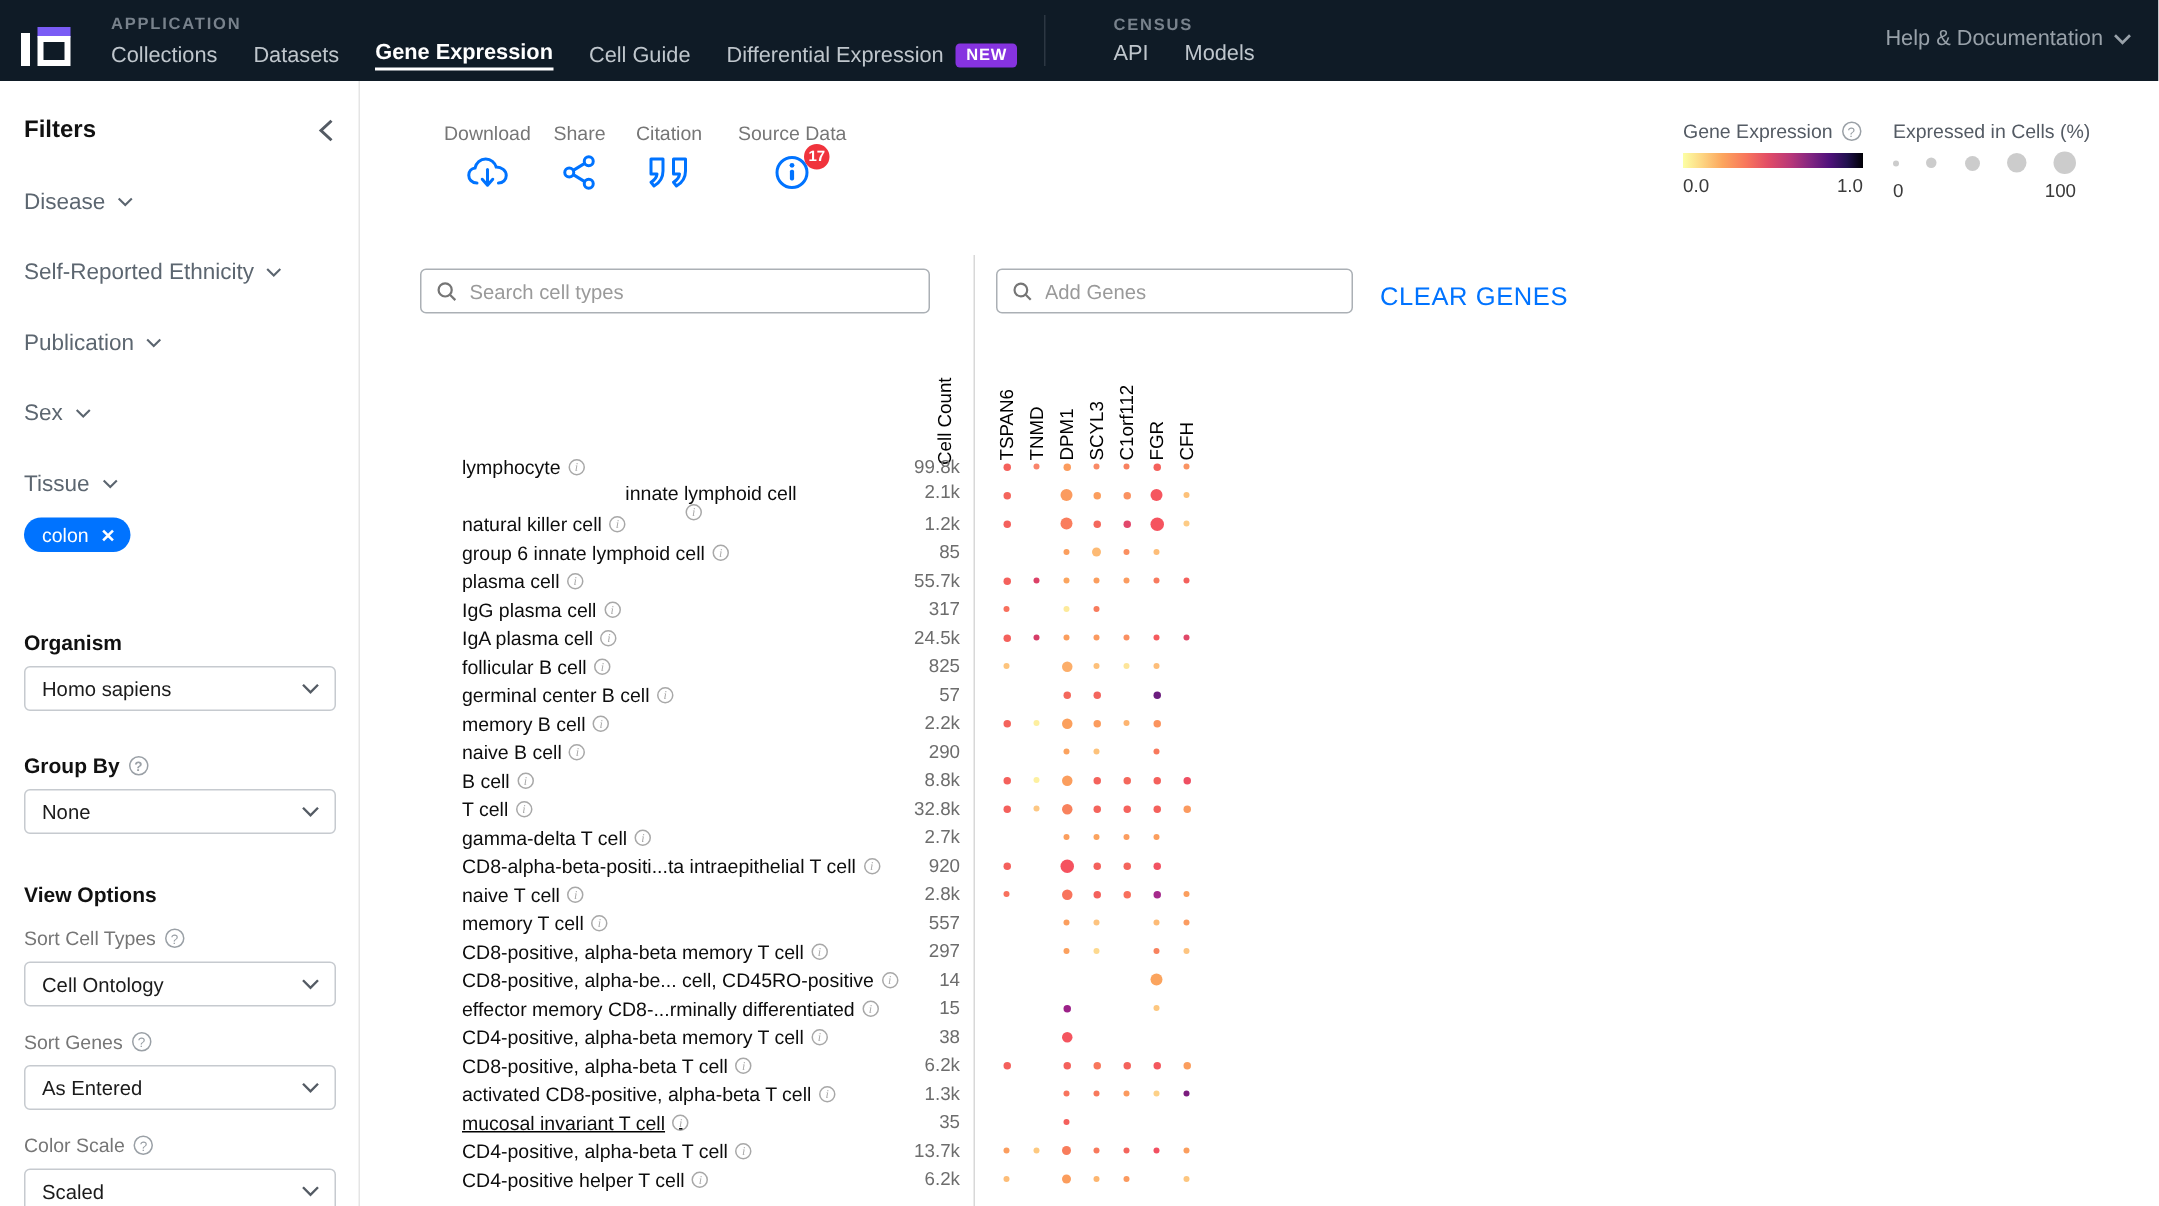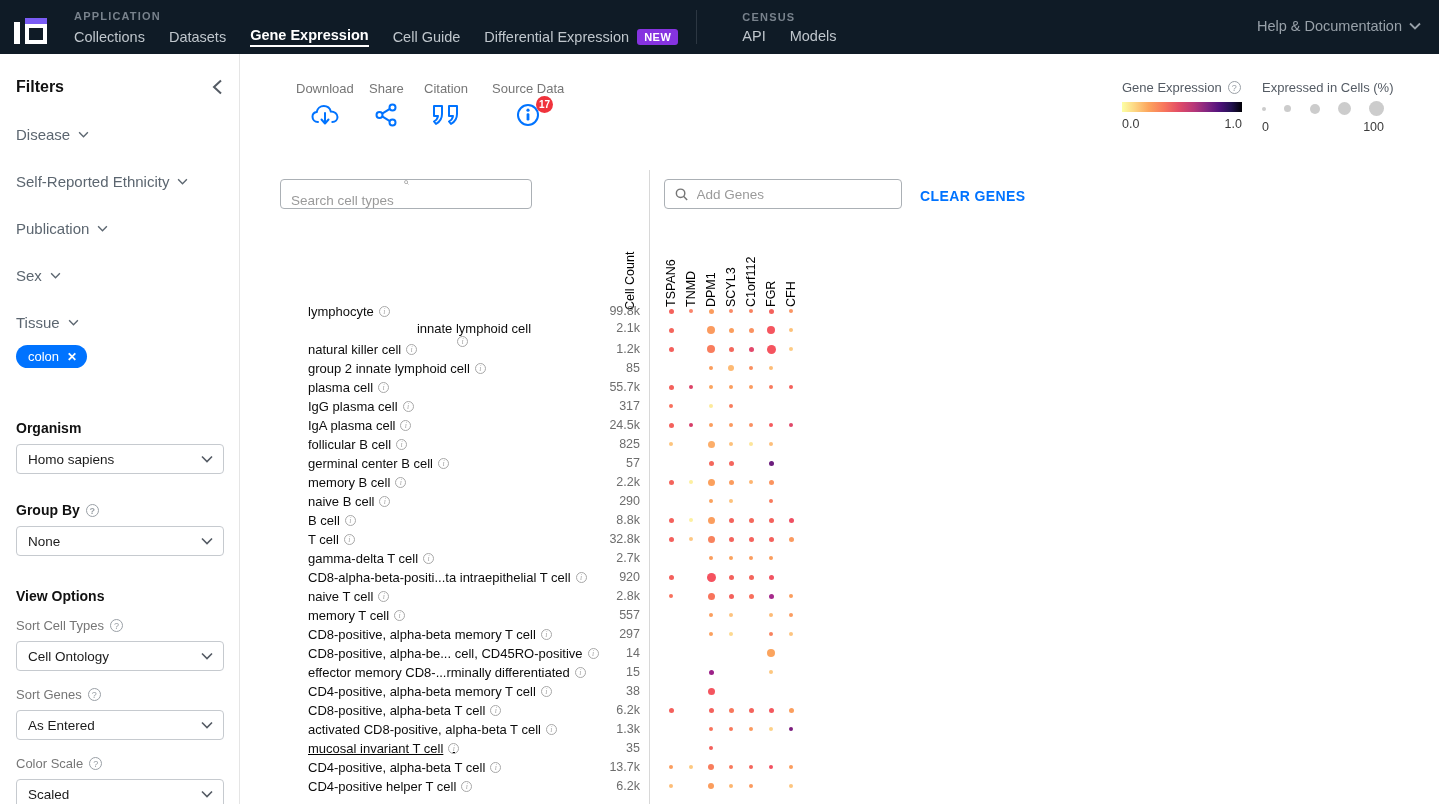--- a/index.html
+++ b/index.html
@@ -44,21 +44,21 @@
   .grad-bar { margin-top:7px; width:120px; height:10px; background:linear-gradient(90deg,#fcffa4 0%,#fdd884 10%,#fca55d 22%,#f8765c 35%,#e24d66 47%,#b73779 60%,#812581 71%,#51127c 81%,#221150 91%,#000004 100%); }
   .grad-ticks { margin-top:5px; width:120px; display:flex; justify-content:space-between; font-size:12.5px; color:#3b3b3b; }
   .dots-row { margin-top:6px; height:15px; width:122px; display:flex; align-items:center; justify-content:space-between; }
   .dots-row span { background:#ccc; border-radius:50%; display:inline-block; }
   .size-ticks { margin-top:4px; width:122px; display:flex; justify-content:space-between; font-size:12.5px; color:#3b3b3b; }
 
   
   .search-box { position:absolute; top:179px; height:30px; border:1px solid #abb0b5; border-radius:4px; display:flex; align-items:center; gap:8px; padding:0 10px; background:#fff; }
   .search-box input { border:none; outline:none; font-size:13.5px; color:#333; width:100%; font-family:"Liberation Sans",sans-serif; }
   .search-box input::placeholder { color:#9a9a9a; }
-  .clear-genes { position:absolute; left:920px; top:188px; font-size:14px; font-weight:bold; color:#0073ff; letter-spacing:.4px; cursor:pointer; }
+  .clear-genes { position:absolute; left:920px; top:188px; font-size:17px; font-weight:normal; color:#0073ff; letter-spacing:.4px; cursor:pointer; }
 
   
   .v-divider { position:absolute; left:649px; top:170px; width:1px; height:634px; background:#d8d8d8; }
   .rot-label { position:absolute; transform:rotate(-90deg); transform-origin:top left; white-space:nowrap; font-size:12.5px; color:#000; }
   .chart-rows { position:absolute; left:280px; top:306px; width:360px; height:498px; overflow:hidden; }
   .crow { position:absolute; left:0; width:100%; height:19px; display:flex; align-items:center; }
   .crow .nm { margin-left:28px; font-size:13px; color:#0d0d0d; white-space:nowrap; }
   .crow .info { margin-left:5px; width:11px; height:11px; flex:none; border:1px solid #a8a8a8; border-radius:50%; color:#a8a8a8; font-size:8px; line-height:10px; text-align:center; font-style:italic; font-family:"Liberation Serif",serif; }
   .crow .cnt { position:absolute; right:0; font-size:12.5px; color:#6d6d6d; }
   .dot { position:absolute; border-radius:50%; }
@@ -282,21 +282,21 @@
       <span style="width: 10px; height: 10px; background: rgb(204, 204, 204);"></span>
       <span style="width: 13px; height: 13px; background: rgb(204, 204, 204);"></span>
       <span style="width: 15px; height: 15px; background: rgb(204, 204, 204);"></span>
     </div>
   <div class="size-ticks">
     <span>0</span>
     <span>100</span>
   </div>
 </div>
 
-<div class="search-box" style="left:280px; width:252px;flex-direction:column;">
+<div class="search-box" style="left:280px; width:340px;">
   <svg width="15" height="15" viewBox="0 0 15 15">
       <circle cx="6.2" cy="6.2" r="4.7" fill="none" stroke="#757575" stroke-width="1.6"></circle>
       <line x1="9.8" y1="9.8" x2="13.5" y2="13.5" stroke="#757575" stroke-width="1.6"></line>
     </svg>
   <input placeholder="Search cell types" style="">
 </div>
 <div class="search-box" style="left:664px; width:238px;">
   <svg width="15" height="15" viewBox="0 0 15 15">
       <circle cx="6.2" cy="6.2" r="4.7" fill="none" stroke="#757575" stroke-width="1.6"></circle>
       <line x1="9.8" y1="9.8" x2="13.5" y2="13.5" stroke="#757575" stroke-width="1.6"></line>
@@ -450,21 +450,21 @@
       <span class="nm">innate lymphoid cell</span>
       <span class="info">i</span>
       <span class="cnt">2.1k</span>
     </div>
     <div class="crow" style="top: 33.5px;">
       <span class="nm">natural killer cell</span>
       <span class="info">i</span>
       <span class="cnt">1.2k</span>
     </div>
     <div class="crow" style="top: 52.5px;">
-      <span class="nm">group 2 innate lymphoid cell</span>
+      <span class="nm">group 6 innate lymphoid cell</span>
       <span class="info">i</span>
       <span class="cnt">85</span>
     </div>
     <div class="crow" style="top: 71.5px;">
       <span class="nm">plasma cell</span>
       <span class="info">i</span>
       <span class="cnt">55.7k</span>
     </div>
     <div class="crow" style="top: 90.5px;">
       <span class="nm">IgG plasma cell</span>

